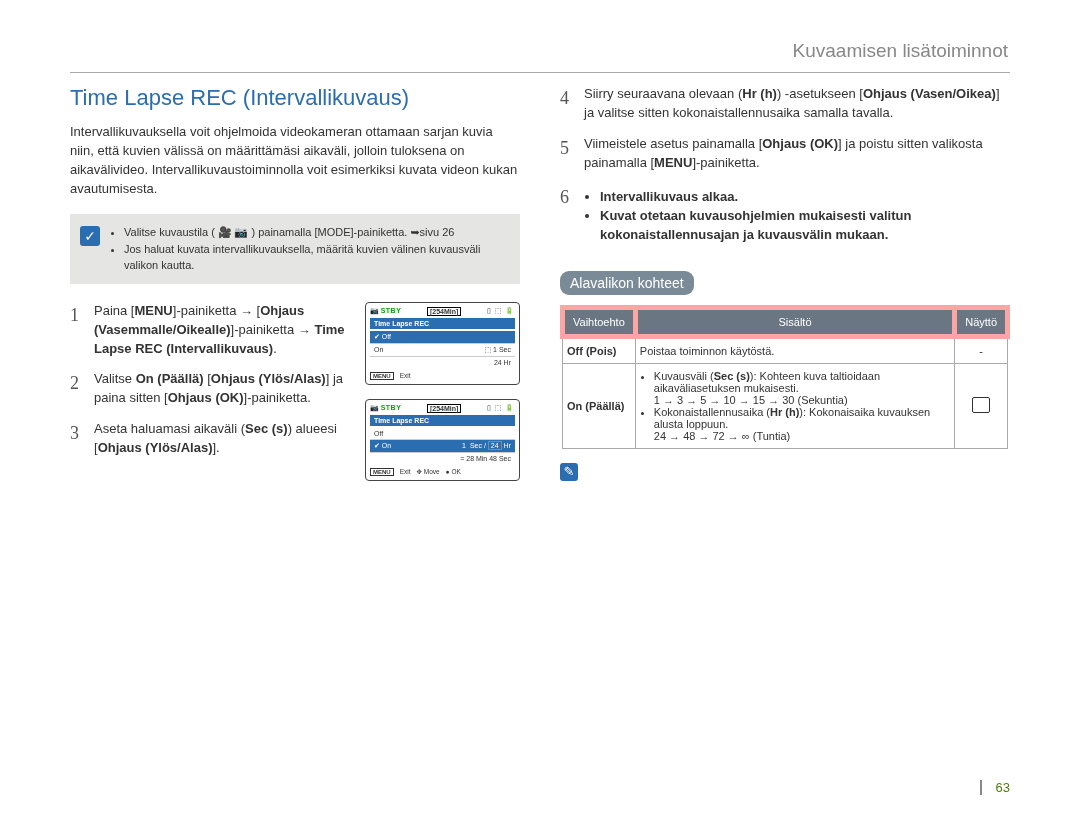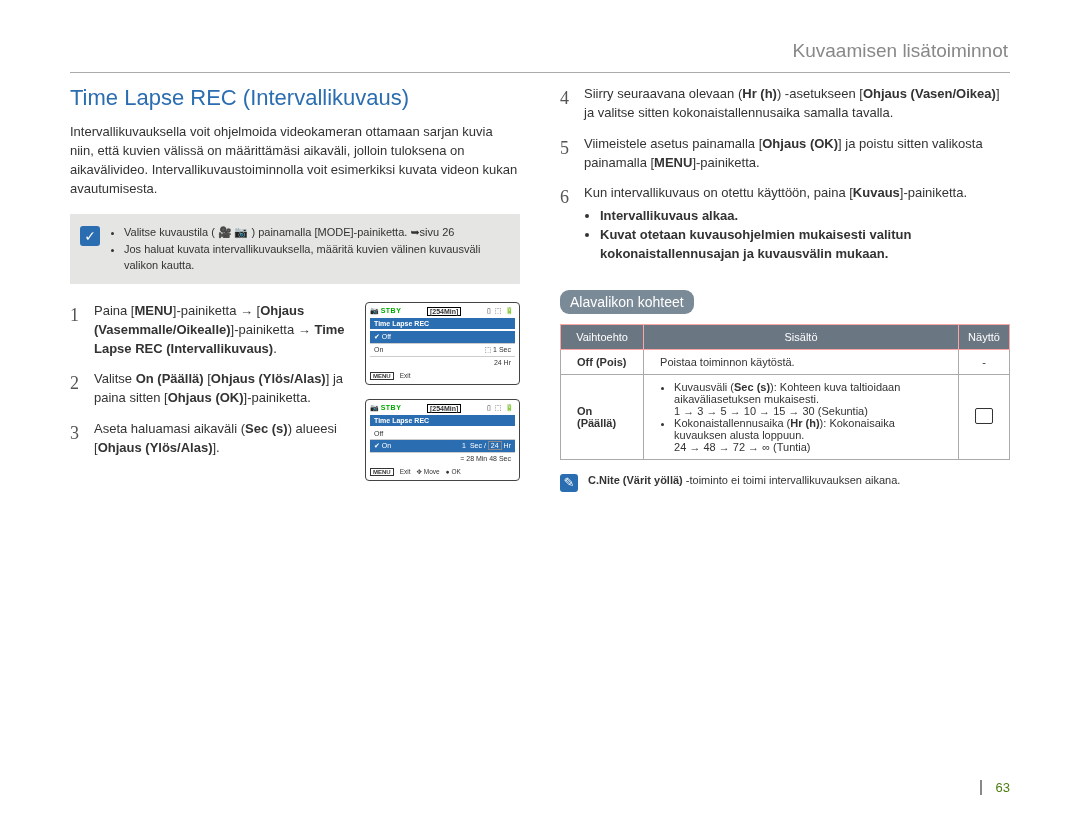--- a/index.html
+++ b/index.html
@@ -127,26 +127,26 @@
   table.opt {
     border-collapse: collapse;
     width: 100%;
     font-size: 11px;
   }
   table.opt th {
     background: #6b7683;
     color: #fff;
     font-weight: normal;
     padding: 6px 8px;
-    border: 1px solid #fca5a5;
+    border: 5px solid #fca5a5;
     text-align: center;
   }
   table.opt td {
     border: 1px solid #aaa;
-    padding: 6px 16px;
+    padding: 6px 4px;
     vertical-align: middle;
   }
   table.opt td.center { text-align:center; }
   table.opt ul { margin:0; padding-left:14px; }
   .footnote-box {
     display: flex;
     gap: 10px;
     font-size: 11px;
     margin-top: 14px;
     align-items: flex-start;
@@ -274,21 +274,20 @@
         <div class="step-num">4</div>
         <div>Siirry seuraavana olevaan (<b>Hr (h)</b>) -asetukseen [<b>Ohjaus (Vasen/Oikea)</b>] ja valitse sitten kokonaistallennusaika samalla tavalla.</div>
       </div>
       <div class="step-row">
         <div class="step-num">5</div>
         <div>Viimeistele asetus painamalla [<b>Ohjaus (OK)</b>] ja poistu sitten valikosta painamalla [<b>MENU</b>]-painiketta.</div>
       </div>
       <div class="step-row">
         <div class="step-num">6</div>
         <div>
-          <span>Kun intervallikuvaus on otettu käyttöön, paina [<b>Kuvaus</b>]-painiketta.</span>
           <ul>
             <li>Intervallikuvaus alkaa.</li>
             <li>Kuvat otetaan kuvausohjelmien mukaisesti valitun kokonaistallennusajan ja kuvausvälin mukaan.</li>
           </ul>
         </div>
       </div>
 
       <div class="subhead">Alavalikon kohteet</div>
 
       <table class="opt">
@@ -313,19 +312,18 @@
                   <li>Kokonaistallennusaika (<b>Hr (h)</b>): Kokonaisaika kuvauksen alusta loppuun.<br>24 → 48 → 72 → ∞ (Tuntia)</li>
                 </ul>
               </td>
             <td class="center"><span class="display-icon"></span></td>
           </tr>
         </tbody>
       </table>
 
       <div class="footnote-box">
         <span class="footnote-icon">✎</span>
-        <span><b>C.Nite (Värit yöllä)</b> <span id="fn-rest">-toiminto ei toimi intervallikuvauksen aikana.</span></span>
       </div>
     </div>
   </div>
 </div>
 
 <div class="pagenum">63</div>
 
 </body></html>

